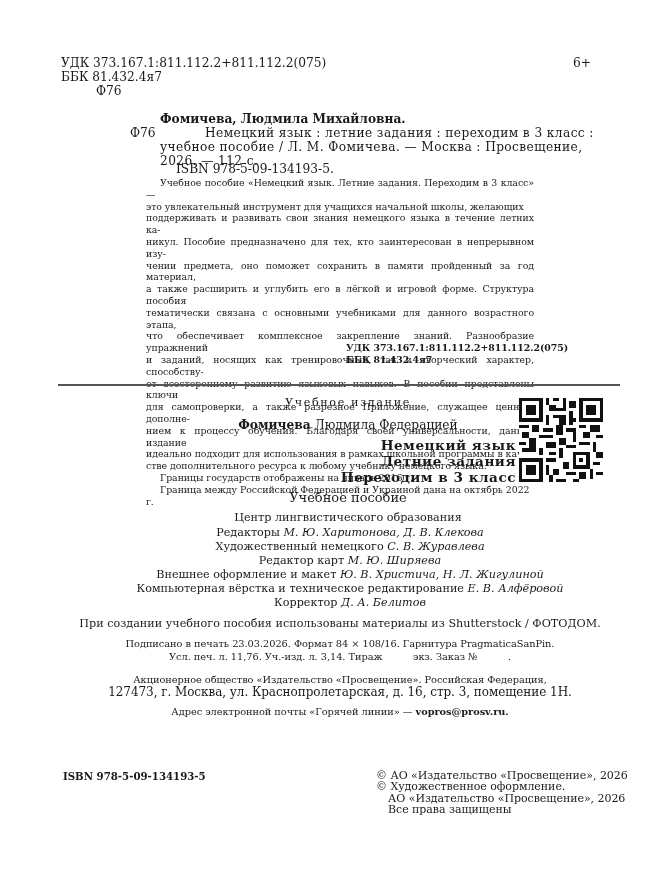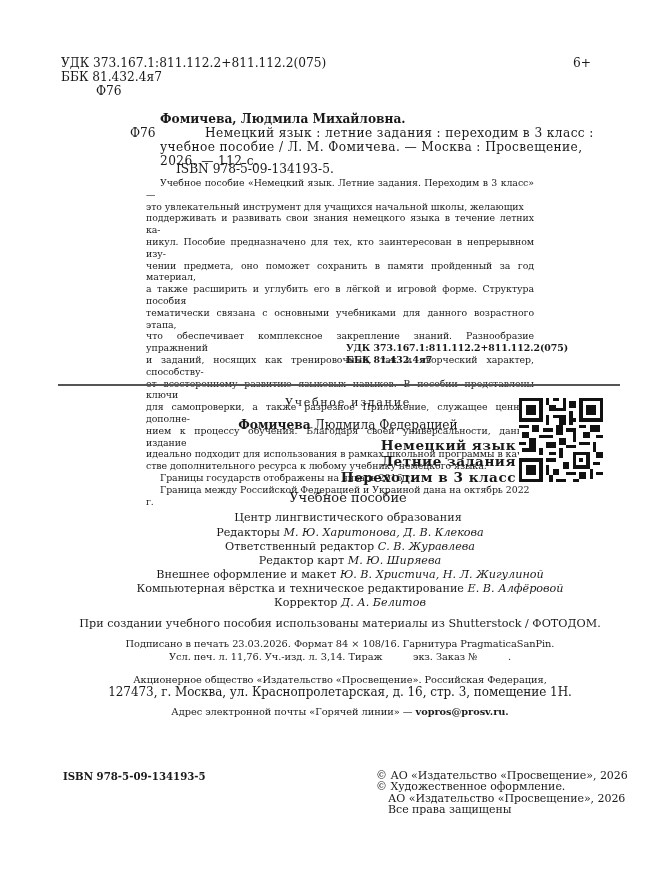--- a/index.html
+++ b/index.html
@@ -137,21 +137,21 @@
   <div>Немецкий язык</div>
   <div>Летние задания</div>
   <div>Переходим в 3 класс</div>
 </div>
 <div class="abs center" style="left:180px; top:490px; width:336px; font-size:13px; line-height:15px;">Учебное пособие</div>
 
 <div class="abs t12 center" style="left:150px; top:511px; width:396px;">Центр лингвистического образования</div>
 
 <div class="abs t12 center credits" style="left:100px; top:526px; width:500px;">
   <span class="row"><span>Редакторы</span> <span class="i">М. Ю. Харитонова, Д. В. Клекова</span></span>
-  <span class="row"><span>Ответственный редактор</span> <span class="i">С. В. Журавлева</span></span>
+  <span class="row"><span>Художественный немецкого</span> <span class="i">С. В. Журавлева</span></span>
   <span class="row"><span>Редактор карт</span> <span class="i">М. Ю. Ширяева</span></span>
   <span class="row"><span>Внешнее оформление и макет</span> <span class="i">Ю. В. Христича, Н. Л. Жигулиной</span></span>
   <span class="row"><span>Компьютерная вёрстка и техническое редактирование</span> <span class="i">Е. В. Алфёровой</span></span>
   <span class="row"><span>Корректор</span> <span class="i">Д. А. Белитов</span></span>
 </div>
 
 <div class="abs t12 center" style="left:60px; top:617px; width:560px;">При создании учебного пособия использованы материалы из Shutterstock / ФОТОДОМ.</div>
 
 <div class="abs t10 center" style="left:90px; top:638px; width:500px; font-size:9.8px;">Подписано в печать 23.03.2026. Формат 84 × 108/16. Гарнитура PragmaticaSanPin.</div>
 <div class="abs t10 center" style="left:90px; top:651px; width:500px; font-size:9.8px; white-space:pre;">Усл. печ. л. 11,76. Уч.-изд. л. 3,14. Тираж          экз. Заказ №          .</div>

